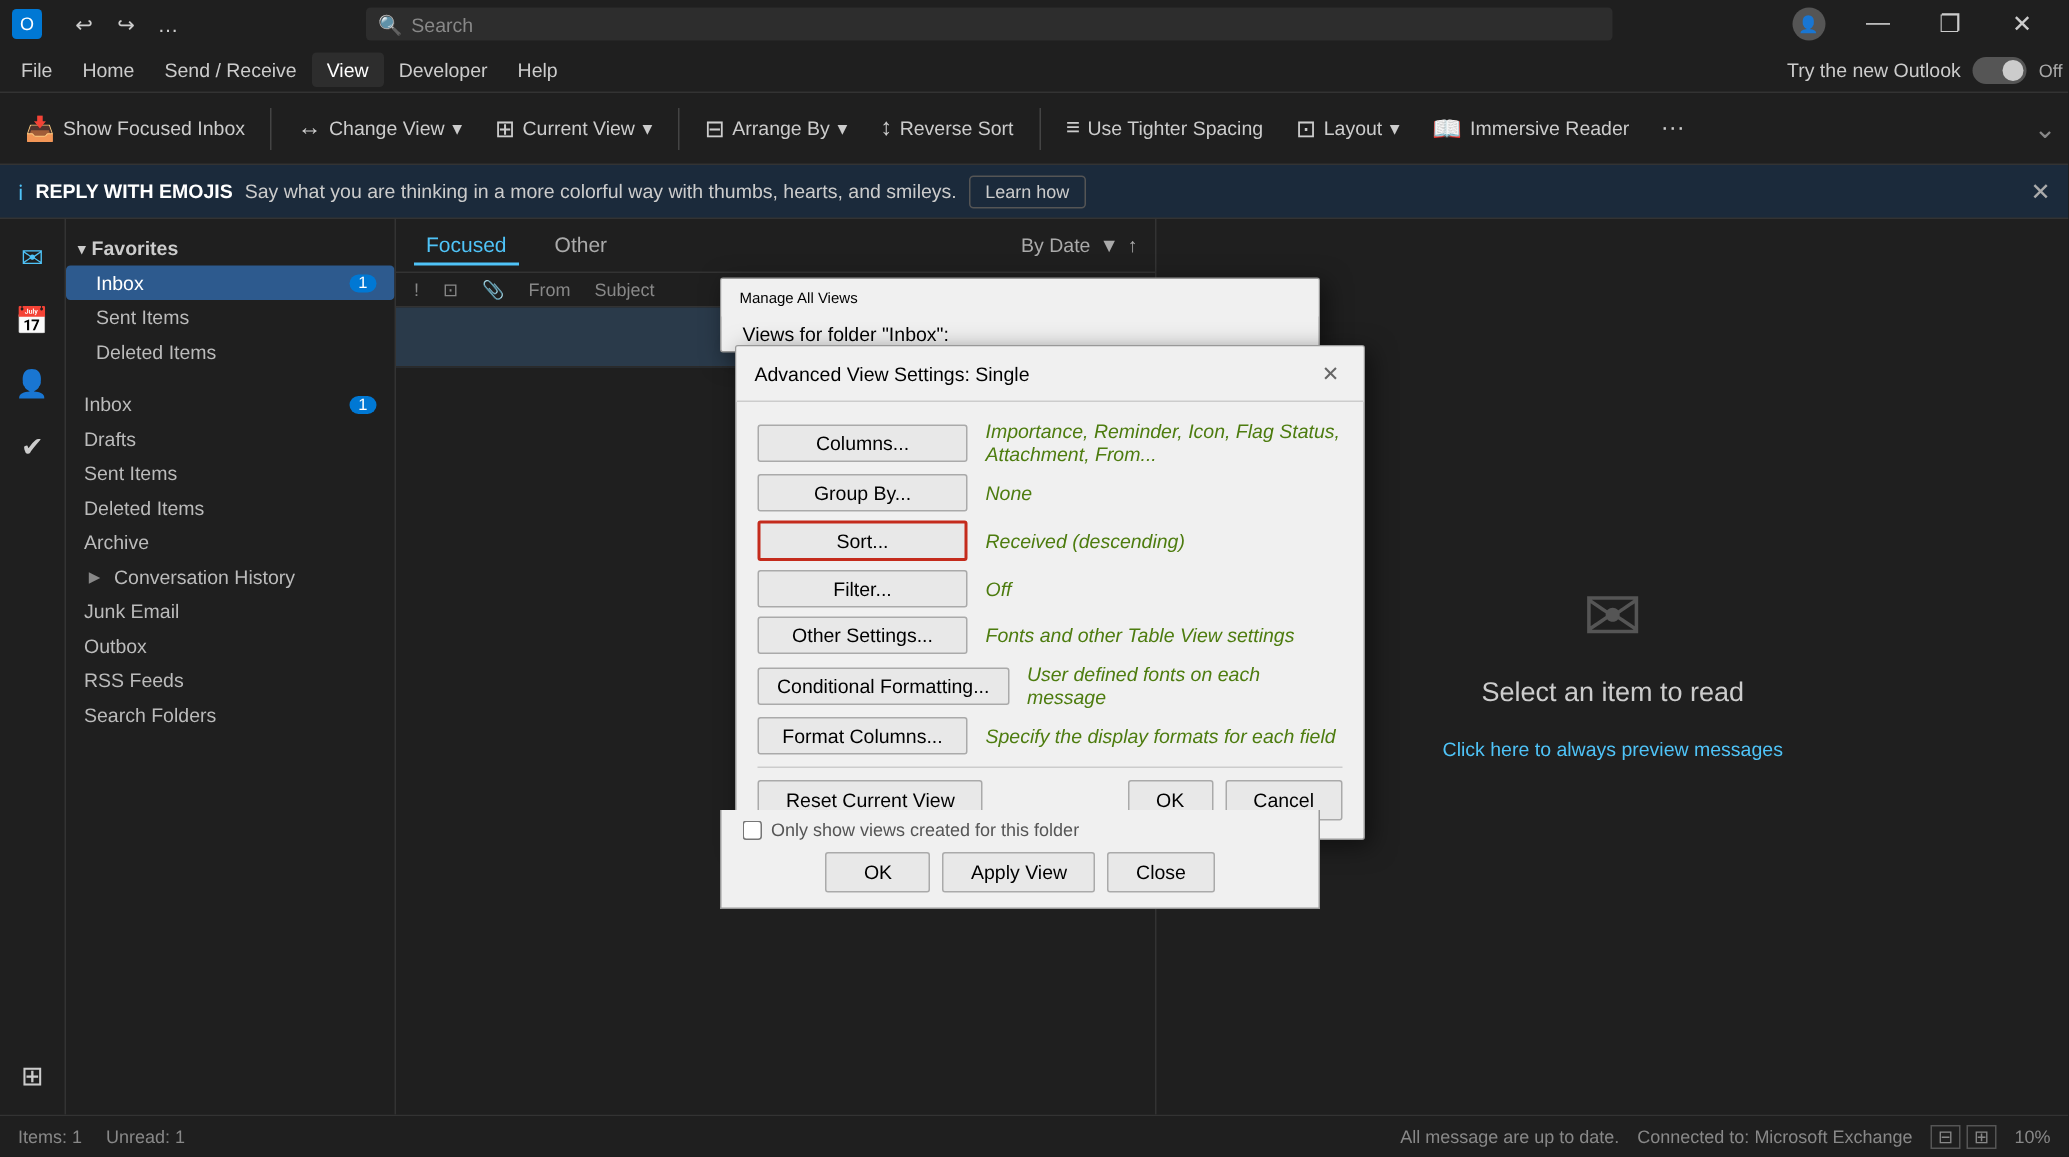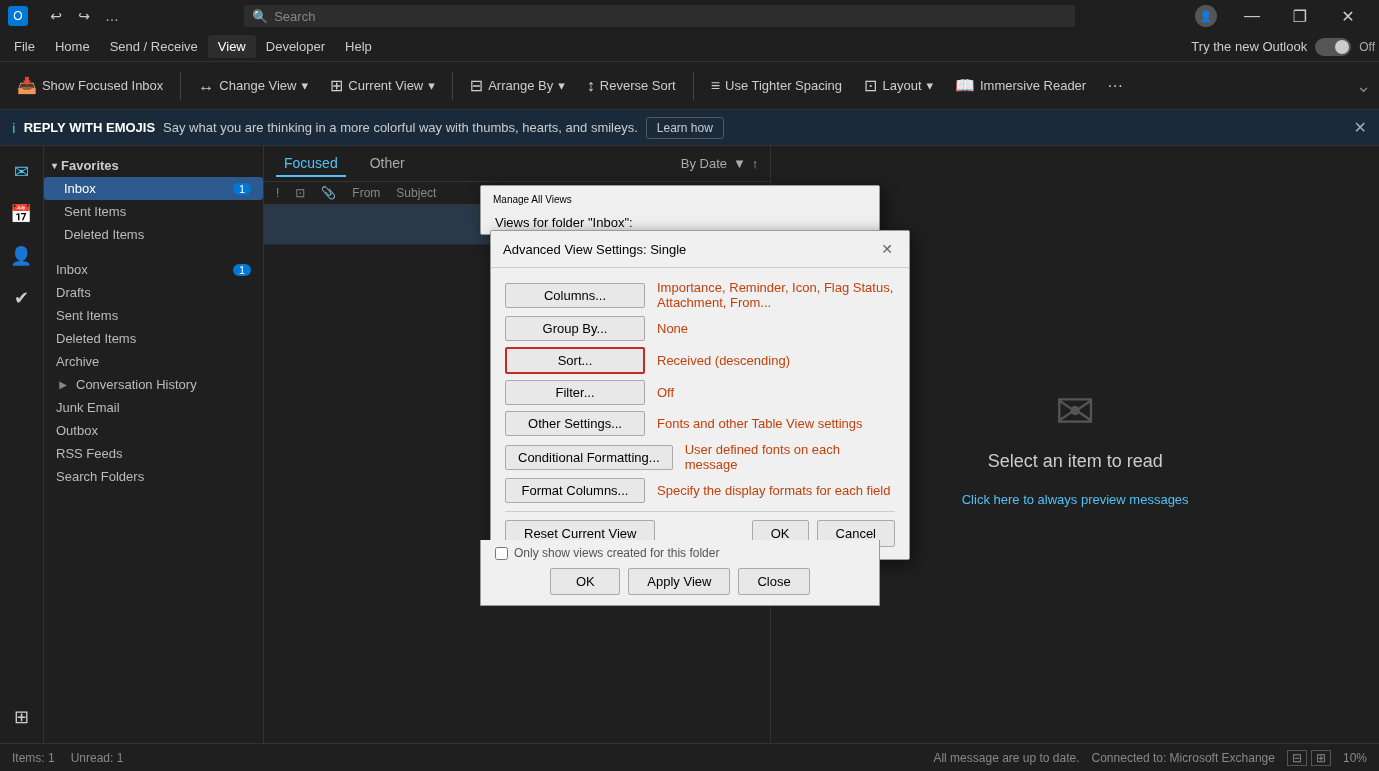--- a/index.html
+++ b/index.html
@@ -85,21 +85,21 @@
     .dialog-close-btn { width: 20px; height: 20px; display: flex; align-items: center; justify-content: center; cursor: pointer; color: #666; font-size: 14px; }
 
     
     .adv-dialog { background: #f0f0f0; border: 1px solid #999; border-radius: 2px; width: 420px; box-shadow: 4px 4px 16px rgba(0,0,0,0.5); color: #000; font-size: 13px; position: absolute; top: 230px; left: 490px; }
     .adv-dialog-titlebar { background: #f0f0f0; padding: 8px 12px; display: flex; align-items: center; justify-content: space-between; border-bottom: 1px solid #ccc; font-size: 13px; }
     .adv-dialog-body { padding: 12px 14px; }
     .adv-desc-label { font-size: 12px; color: #444; margin-bottom: 10px; }
     .adv-row { display: flex; align-items: center; margin-bottom: 6px; }
     .adv-btn { background: #e8e8e8; border: 1px solid #aaa; border-radius: 2px; padding: 4px 12px; min-width: 140px; cursor: pointer; font-size: 13px; text-align: center; color: #000; }
     .adv-btn.highlighted { border: 2px solid #c42b1c; background: #e8e8e8; }
-    .adv-value { padding-left: 12px; color: #c2410c; font-size: 13px; flex: 1; }
+    .adv-value { padding-left: 12px; color: #4d7c0f; font-size: 13px; flex: 1; font-style: italic; }
     .adv-footer { display: flex; justify-content: flex-end; gap: 8px; margin-top: 10px; padding-top: 8px; }
     .adv-footer-btn { background: #e8e8e8; border: 1px solid #aaa; border-radius: 2px; padding: 5px 18px; cursor: pointer; font-size: 13px; color: #000; }
     .adv-separator { border-top: 1px solid #ccc; margin: 8px 0; }
     .manage-footer-btn { background: #e8e8e8; border: 1px solid #aaa; border-radius: 2px; padding: 5px 18px; cursor: pointer; font-size: 13px; color: #000; min-width: 70px; }
 
     
     .outer-dialog { background: #f0f0f0; border: 1px solid #999; border-radius: 2px; width: 400px; box-shadow: 4px 4px 16px rgba(0,0,0,0.5); color: #000; font-size: 13px; position: absolute; top: 185px; left: 480px; }
     .outer-titlebar { background: #f0f0f0; padding: 8px 12px 6px 12px; display: flex; align-items: center; font-size: 10px; font-weight: 400; border-bottom: none; }
     .outer-body { padding: 4px 14px 0 14px; }
   </style>

